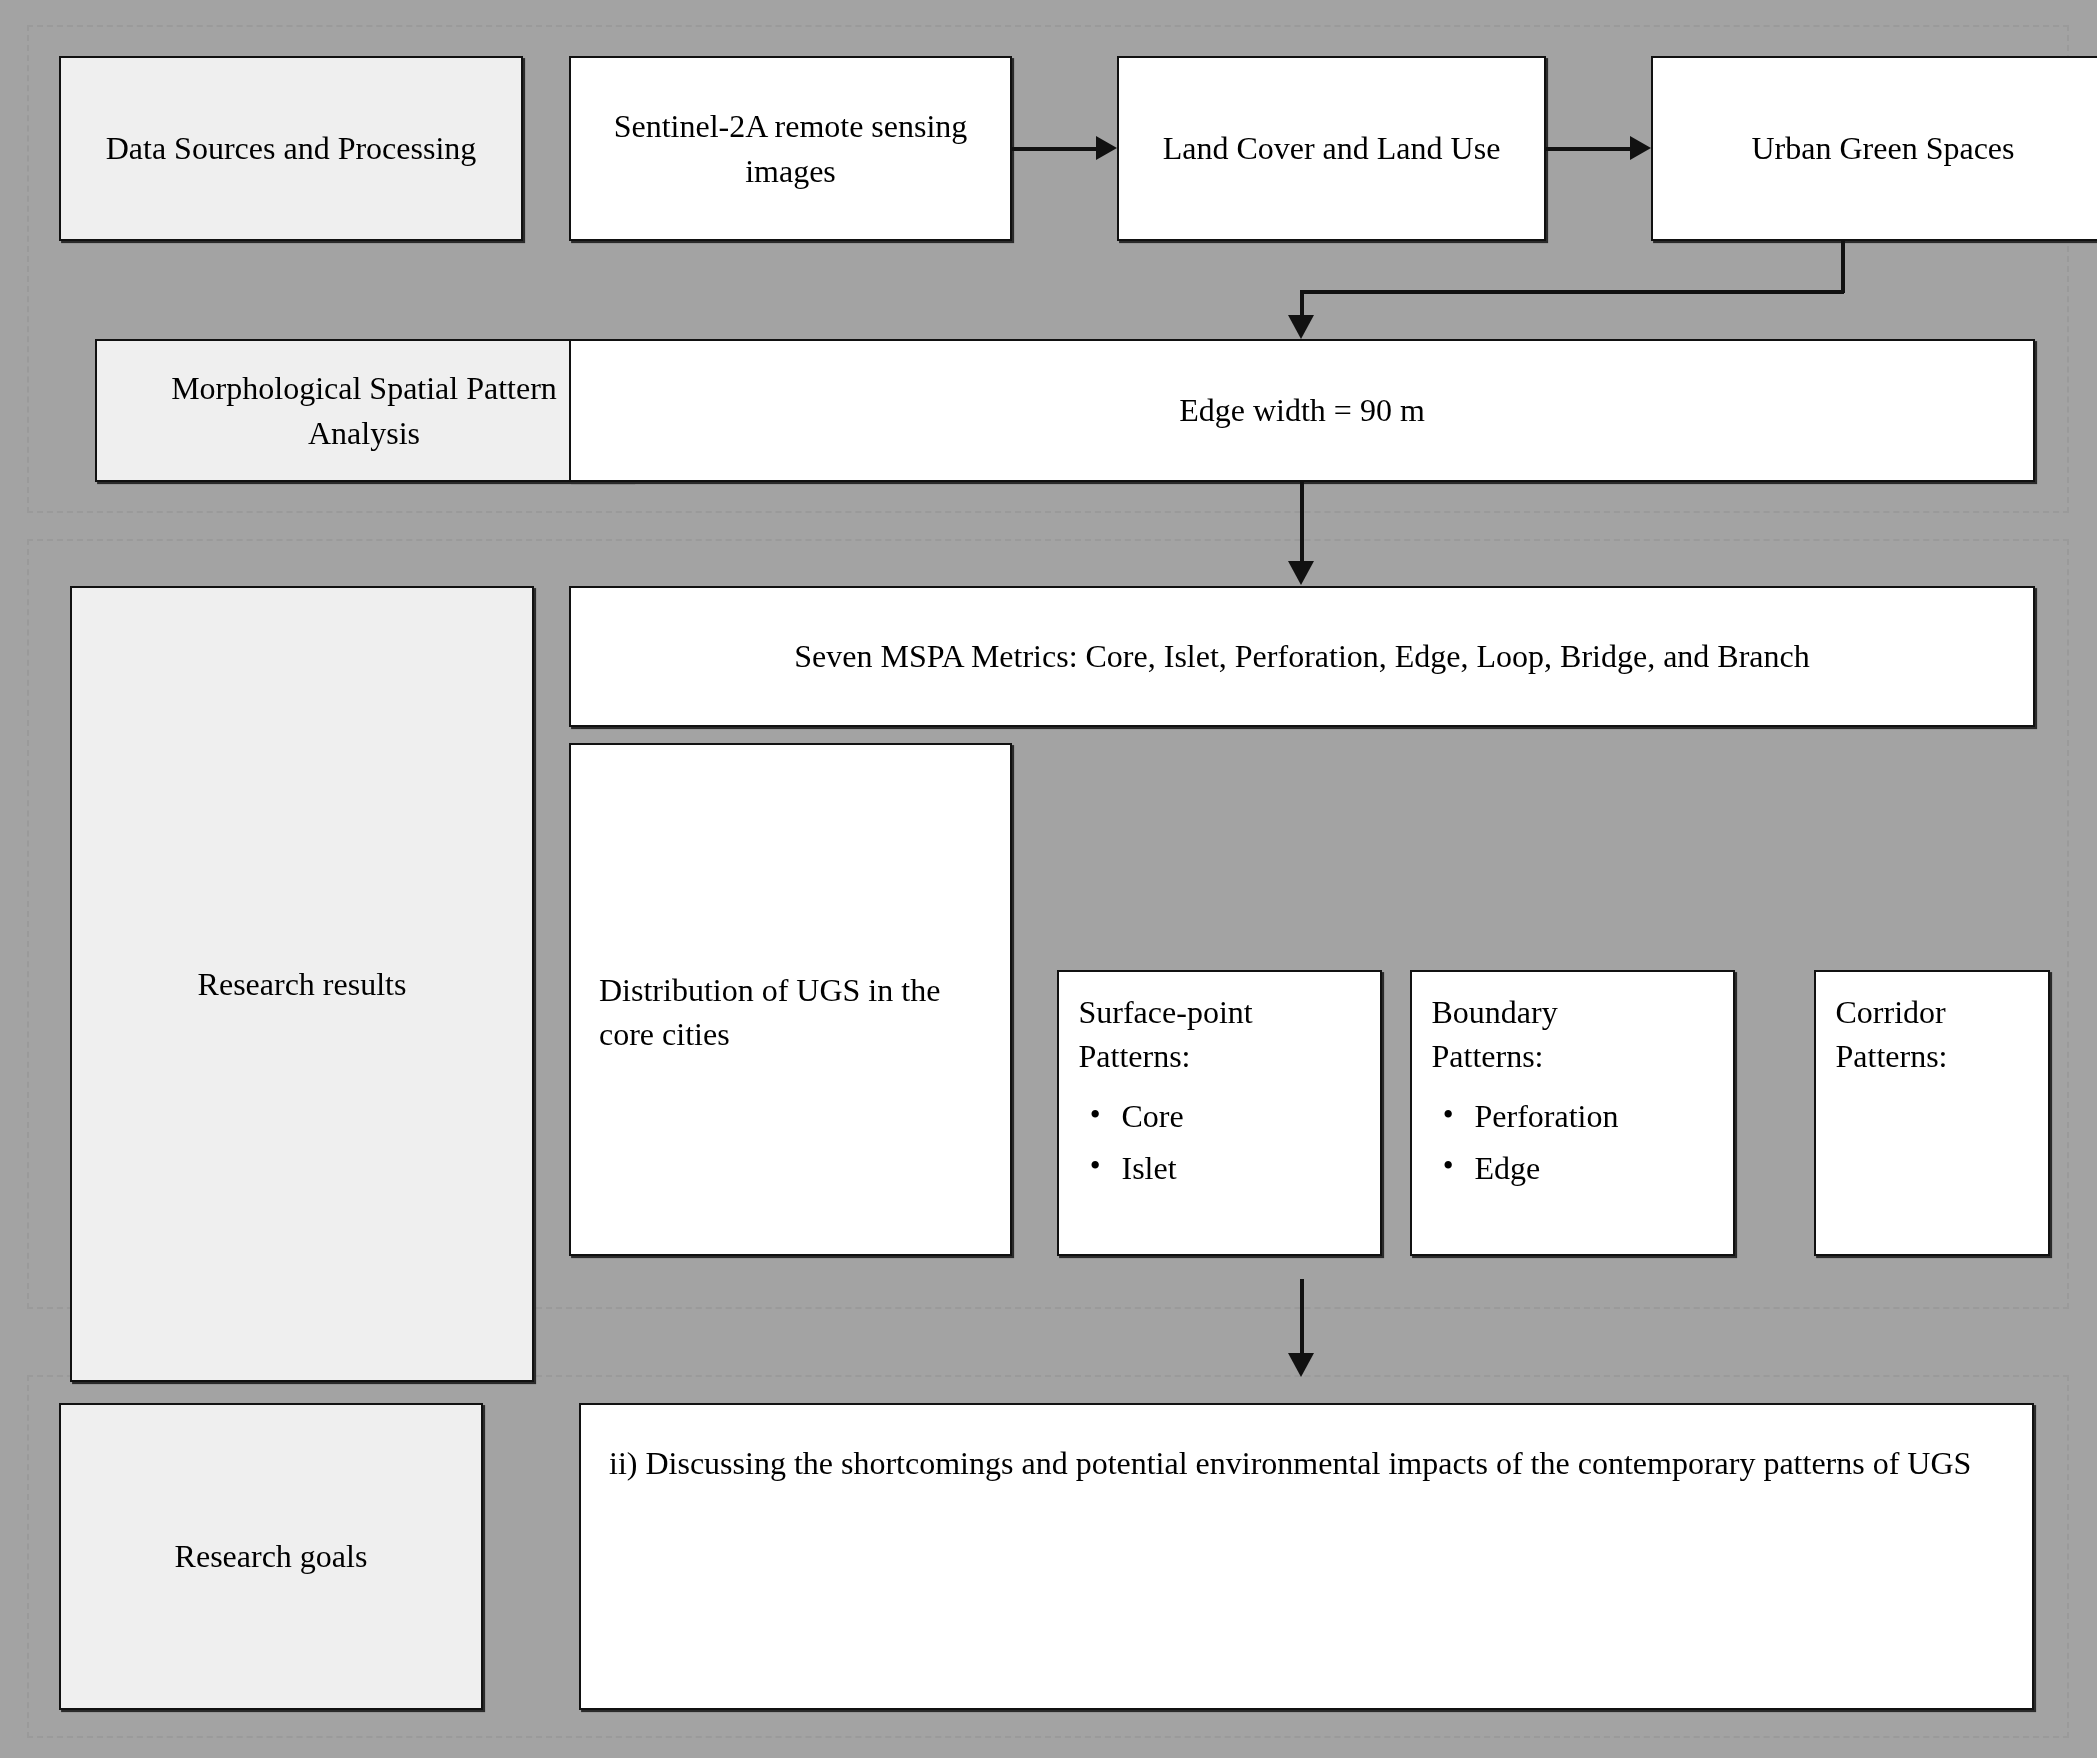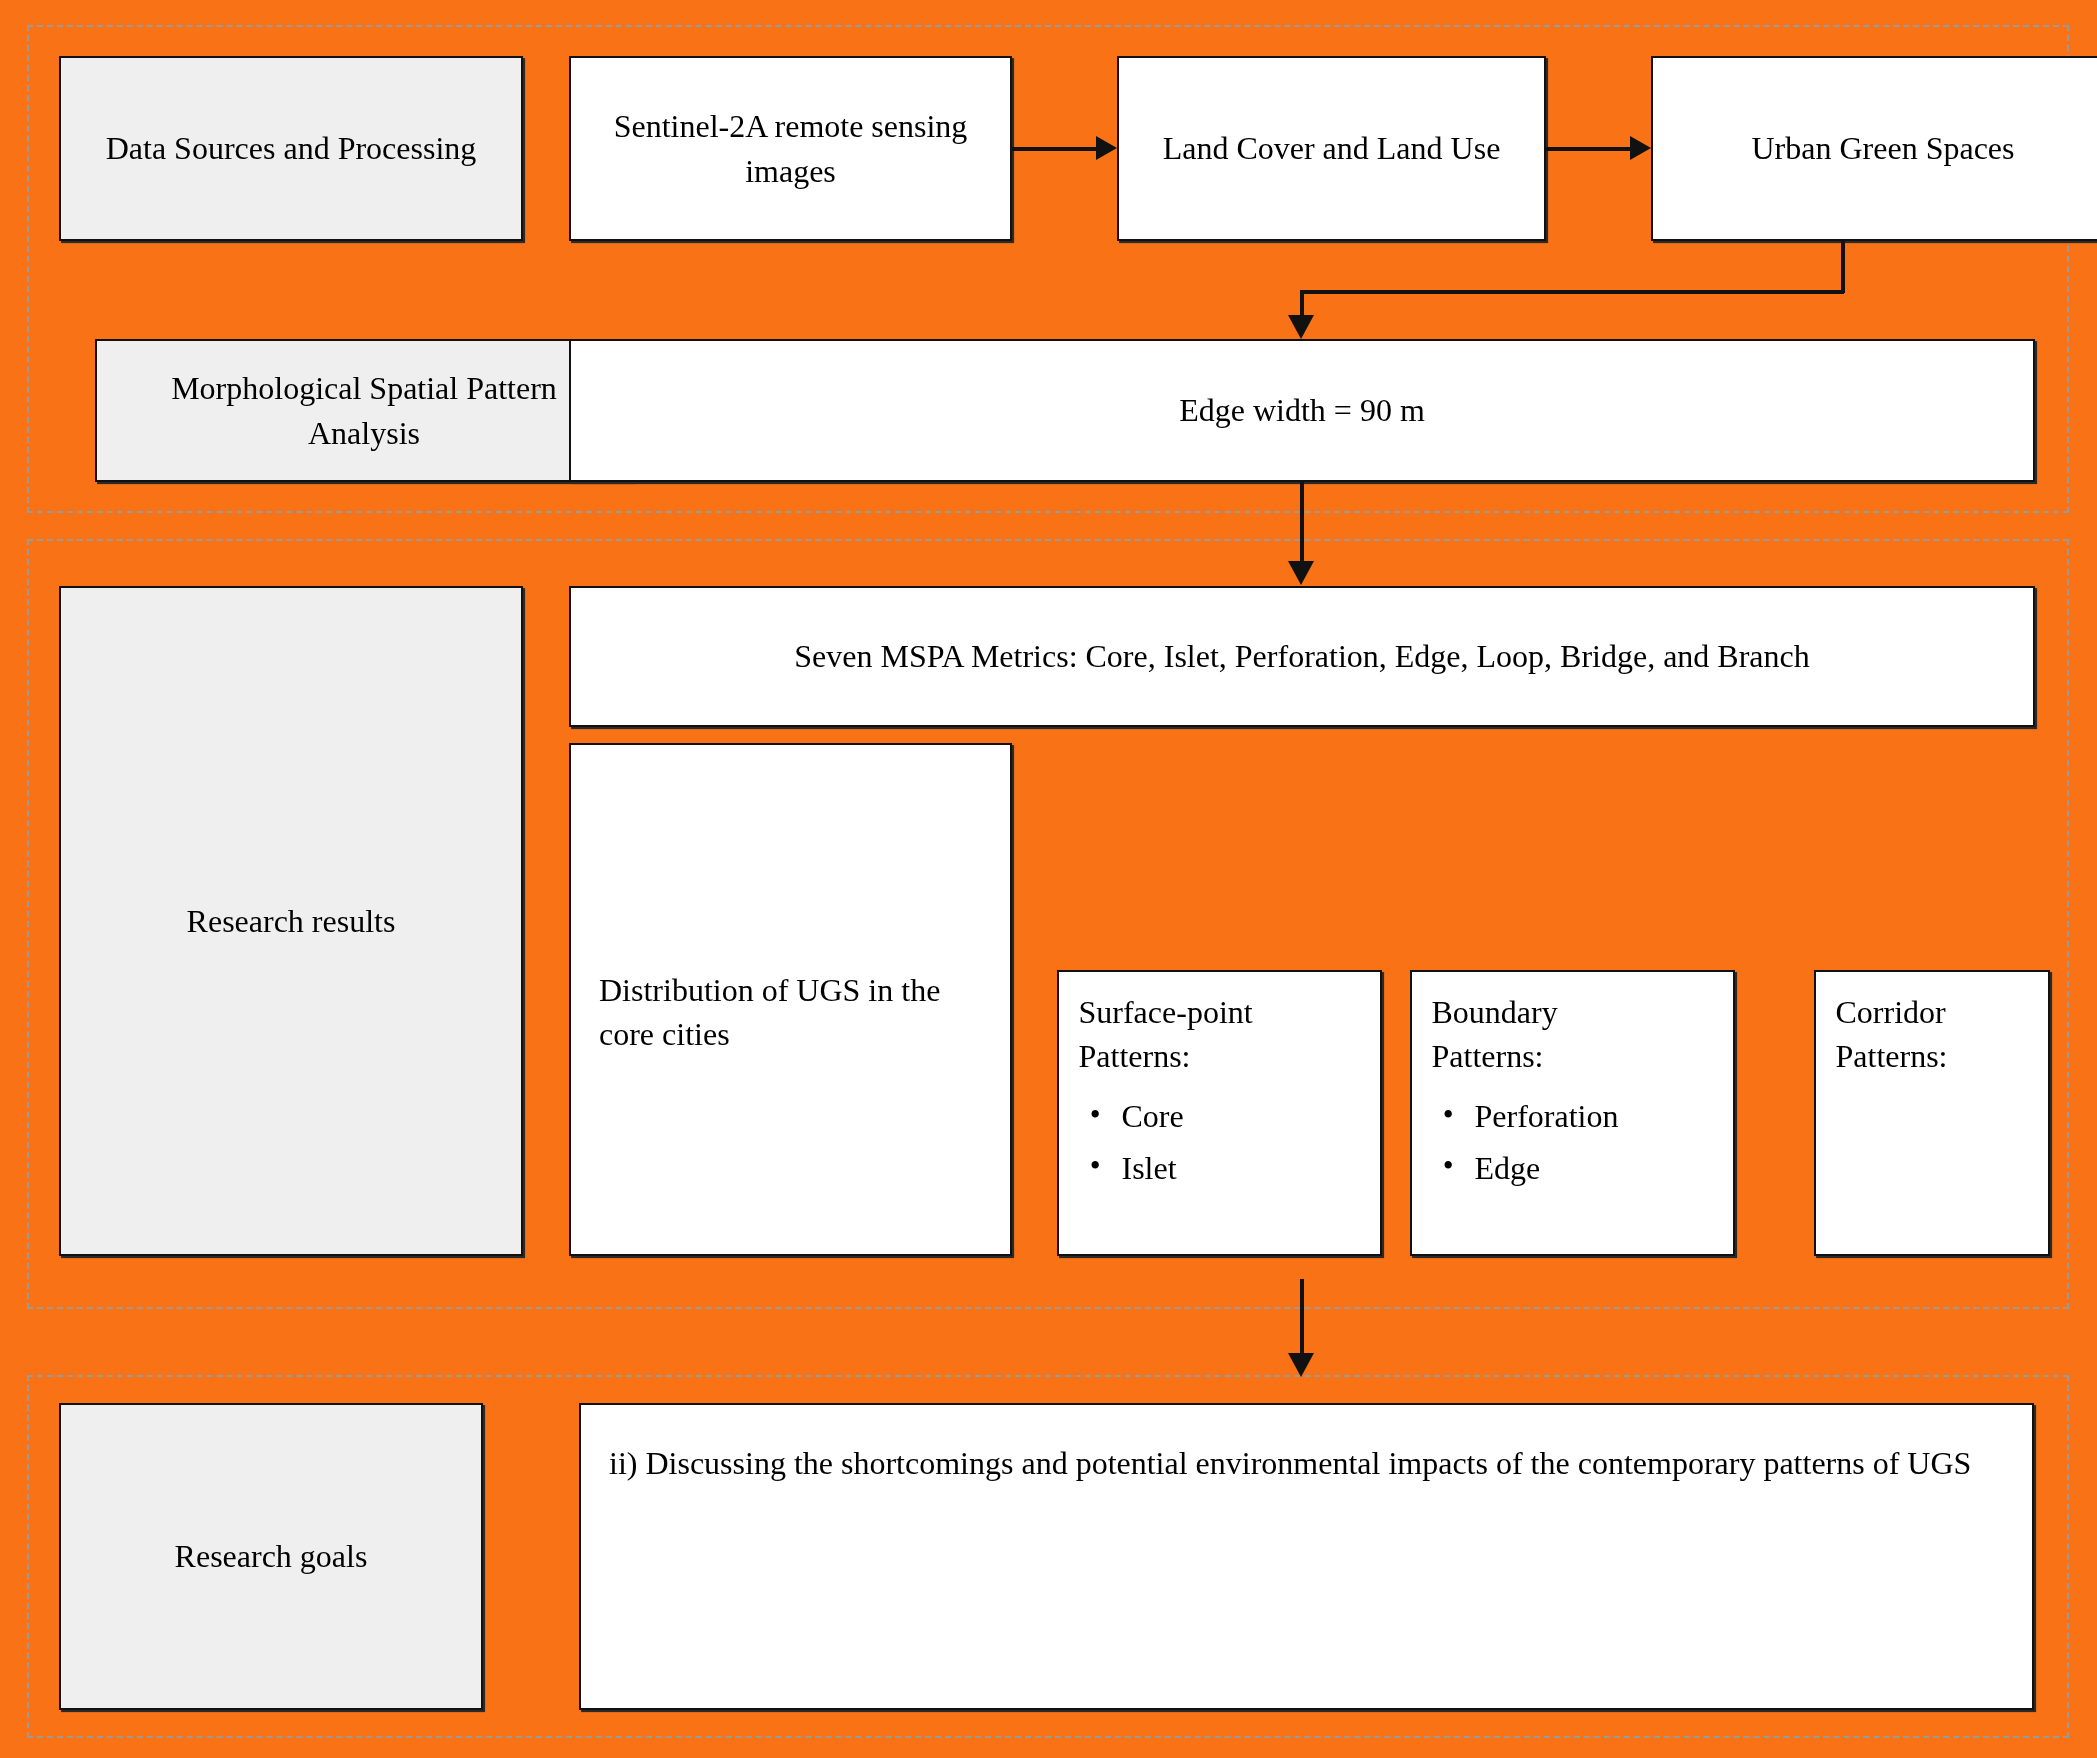--- a/index.html
+++ b/index.html
@@ -8,21 +8,21 @@
     height: 1758px;
     background: #ffffff;
     font-family: "Liberation Serif", "DejaVu Serif", serif;
     color: #000000;
     overflow: hidden;
   }
   #canvas {
     position: relative;
     width: 2097px;
     height: 1758px;
-    background: #f97316;
+    background: #a3a3a3;
   }
 
   
   .group {
     position: absolute;
     border: 2.1px dashed #9a9a9a;
     background: transparent;
   }
 
   
@@ -142,21 +142,21 @@
     <div class="inner pad">Morphological Spatial Pattern Analysis</div>
   </div>
 
   <div class="box" style="left:569px; top:339px; width:1466px; height:143px;">
     <div class="inner pad">Edge width = 90 m</div>
   </div>
 
   <div class="conn v-line" style="left:1300px; top:482px; height:82px;"></div>
   <div class="arrow-down" style="left:1288px; top:561px;"></div>
 
-  <div class="box shaded" style="left:59px; top:586px; width:464px; height:670px;">
+  <div class="box shaded" style="left:70px; top:586px; width:464px; height:796px;">
     <div class="inner pad">Research results</div>
   </div>
 
   <div class="box" style="left:569px; top:586px; width:1466px; height:141px;">
     <div class="inner pad">Seven MSPA Metrics: Core, Islet, Perforation, Edge, Loop, Bridge, and Branch</div>
   </div>
 
   <div class="box left-text" style="left:569px; top:743px; width:443px; height:513px;">
     <div class="inner pad" style="padding-top:223px; padding-left:28px;">Distribution of UGS in the core cities</div>
   </div>

